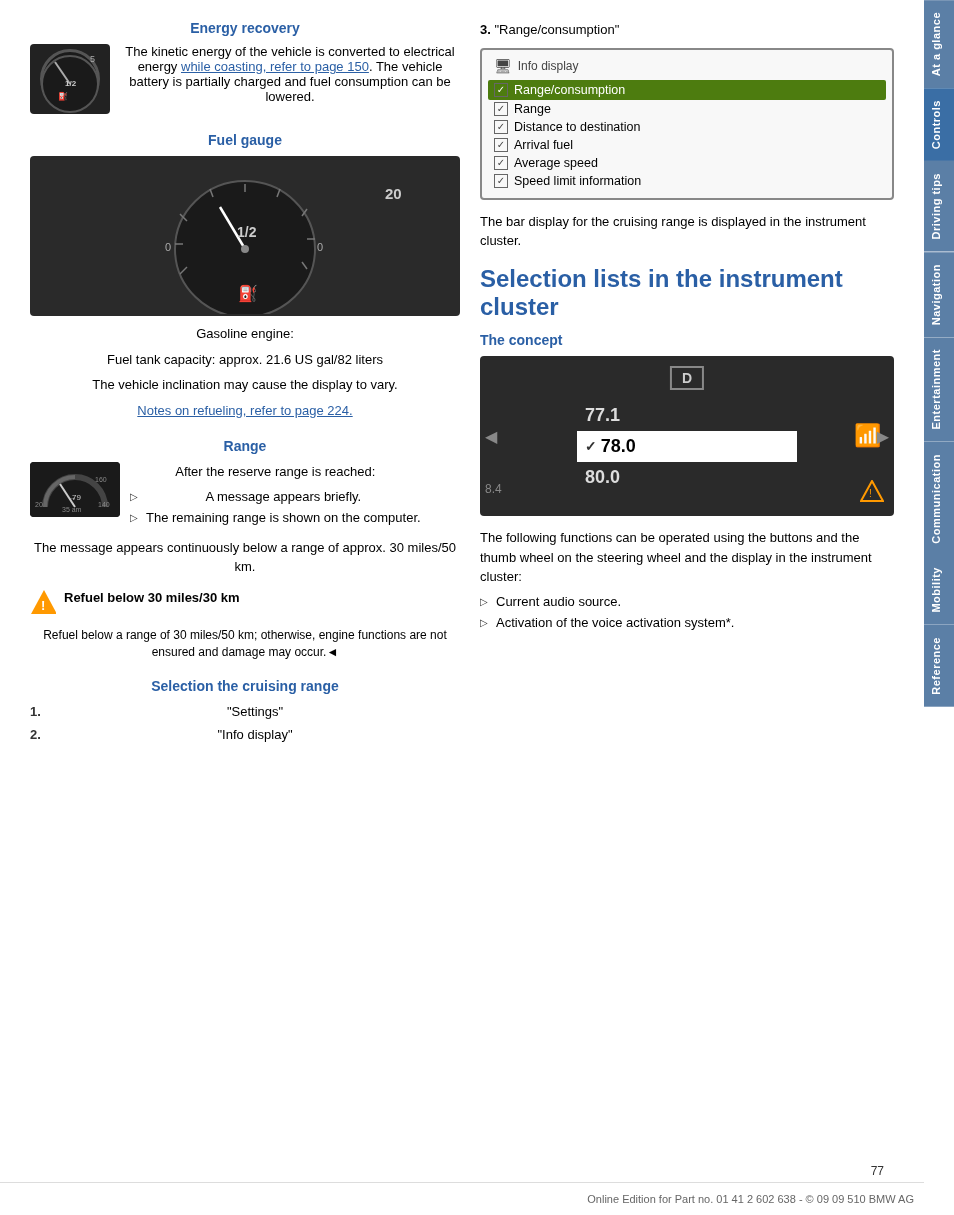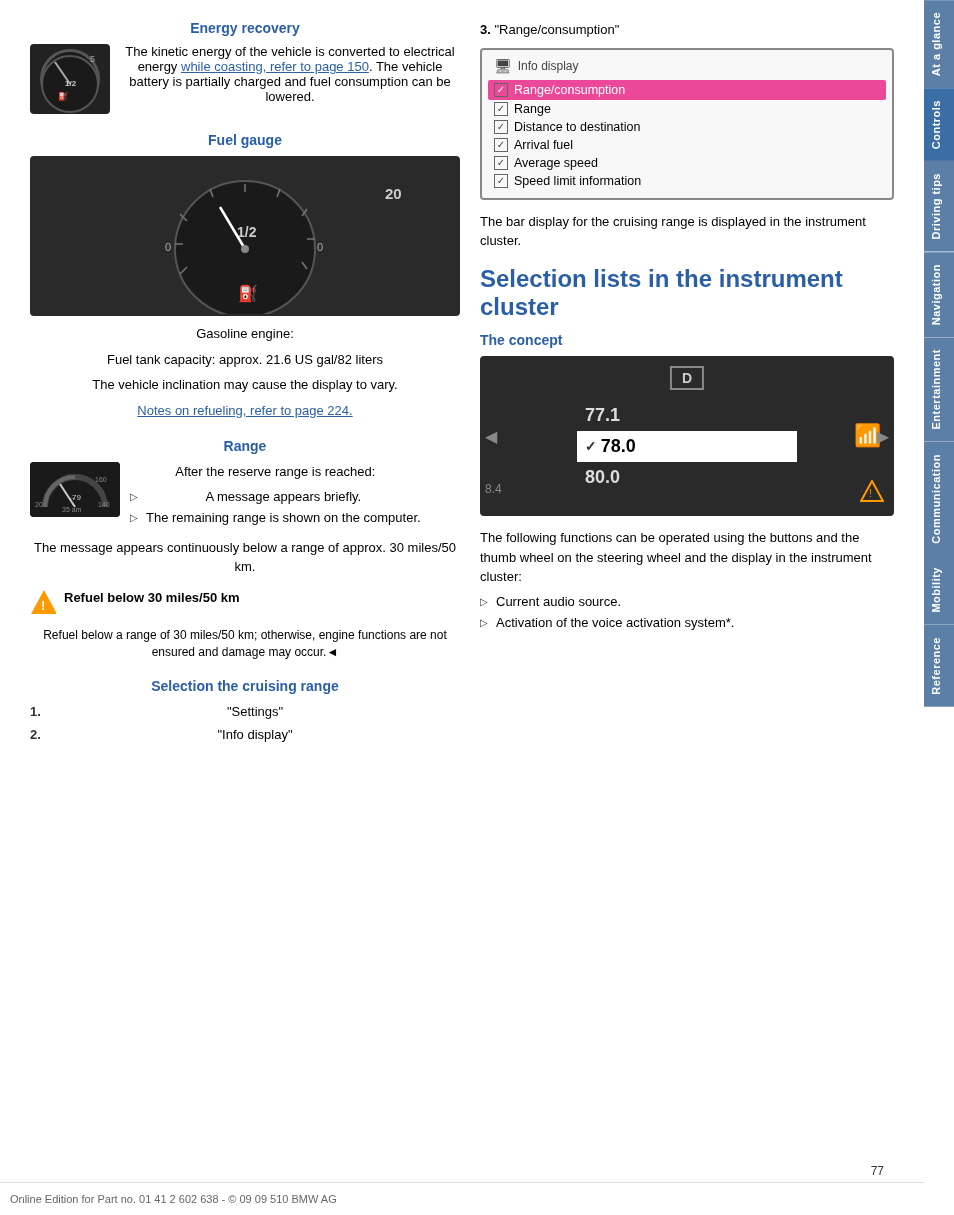--- a/index.html
+++ b/index.html
@@ -255,21 +255,21 @@
 
     .info-row {
       display: flex;
       align-items: center;
       gap: 6px;
       padding: 2px 0;
       font-size: 12.5px;
     }
 
     .info-row.highlighted {
-      background: #ec4899;
+      background: #4d7c0f;
       color: #fff;
       padding: 3px 6px;
       border-radius: 2px;
       margin: 0 -6px;
     }
 
     .checkbox-icon {
       width: 14px;
       height: 14px;
       border: 1px solid #666;
@@ -346,21 +346,21 @@
 
     .instrument-num-left {
       position: absolute;
       left: 5px;
       bottom: 20px;
       color: #888;
       font-size: 12px;
     }
 
     .page-footer {
-      text-align: left;
+      text-align: right;
       font-size: 11px;
       color: #666;
       padding: 10px;
       border-top: 1px solid #ddd;
       margin-top: auto;
     }
 
     .page-number {
       text-align: right;
       padding-right: 40px;
@@ -514,21 +514,21 @@
           <p>The message appears continuously below a range of approx. 30 miles/50 km.</p>
 
           <div class="warning-block">
             <div class="warning-icon">
               <svg width="28" height="28">
                 <polygon points="14,2 27,26 1,26" fill="#ff9900" stroke="none"></polygon>
                 <text x="11" y="22" fill="#fff" font-size="13" font-weight="bold">!</text>
               </svg>
             </div>
             <div>
-              <p class="warning-text">Refuel below 30 miles/50 km</p>
+              <p class="warning-text">Refuel below 30 miles/30 km</p>
             </div>
           </div>
           <p class="warning-detail">Refuel below a range of 30 miles/50 km; otherwise, engine functions are not ensured and damage may occur.◄</p>
         </div>
 
         <div class="section">
           <h3 class="section-title">Selection the cruising range</h3>
           <ol class="ordered-list">
             <li>
               <span class="num">1.</span>

